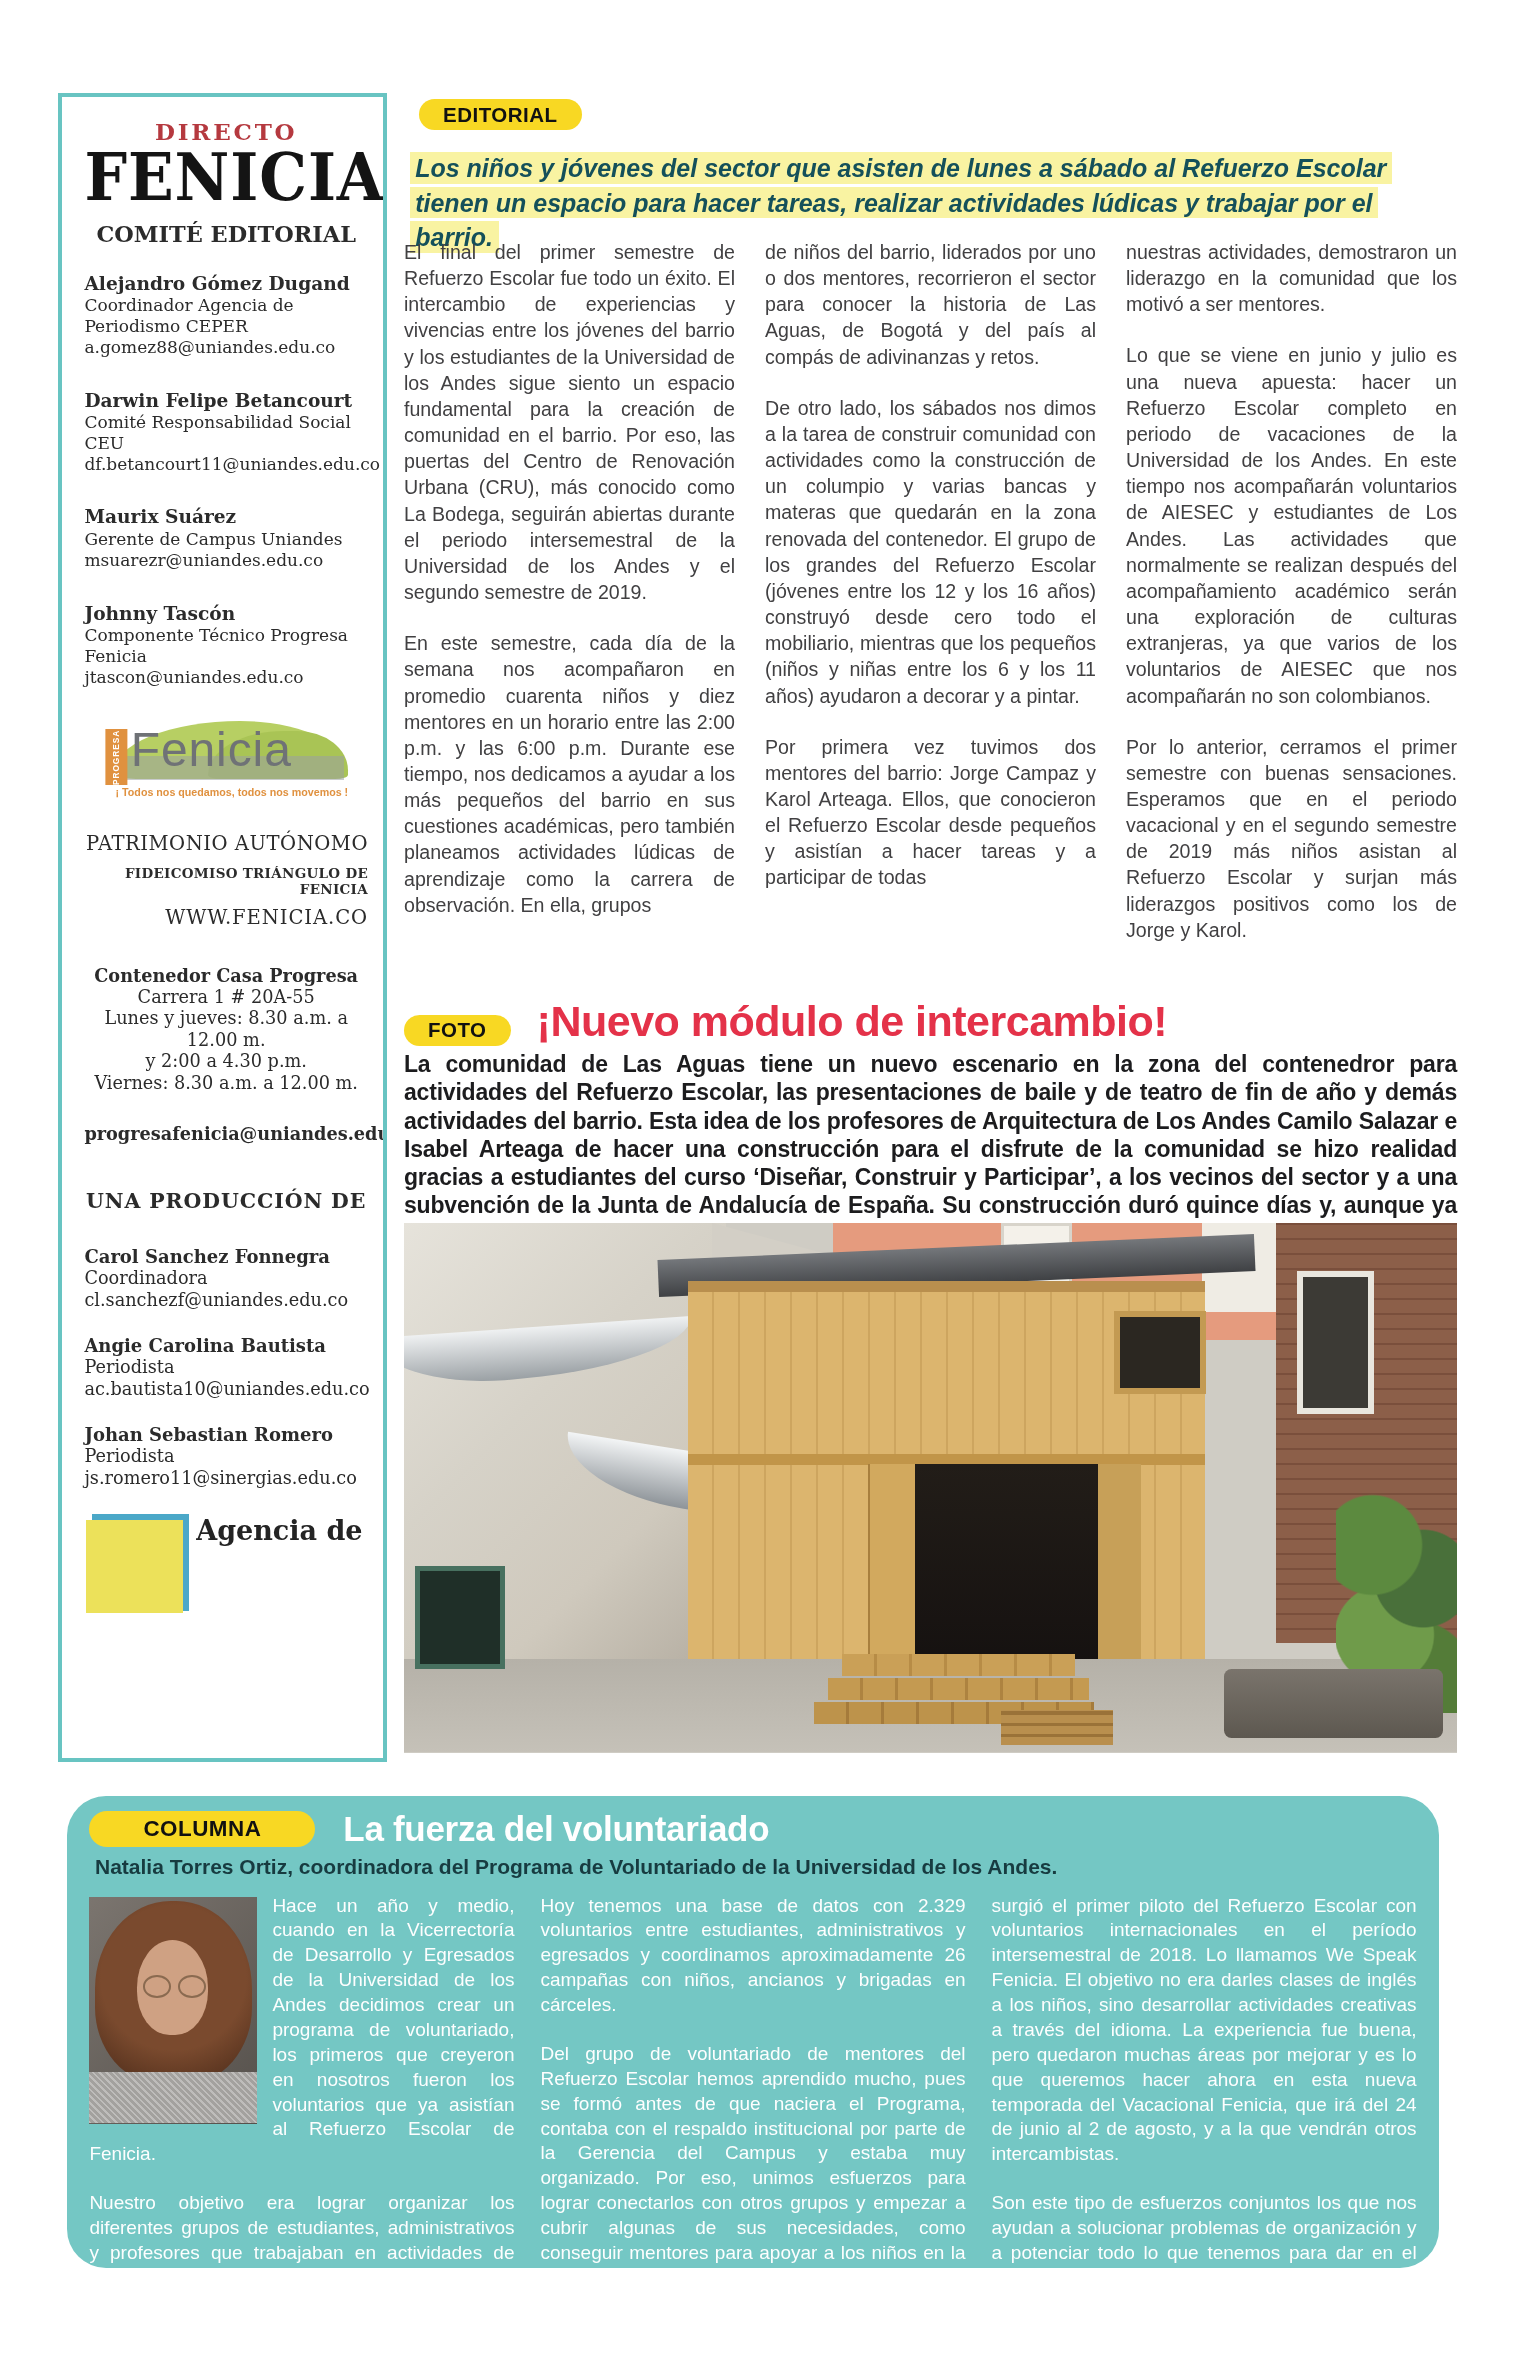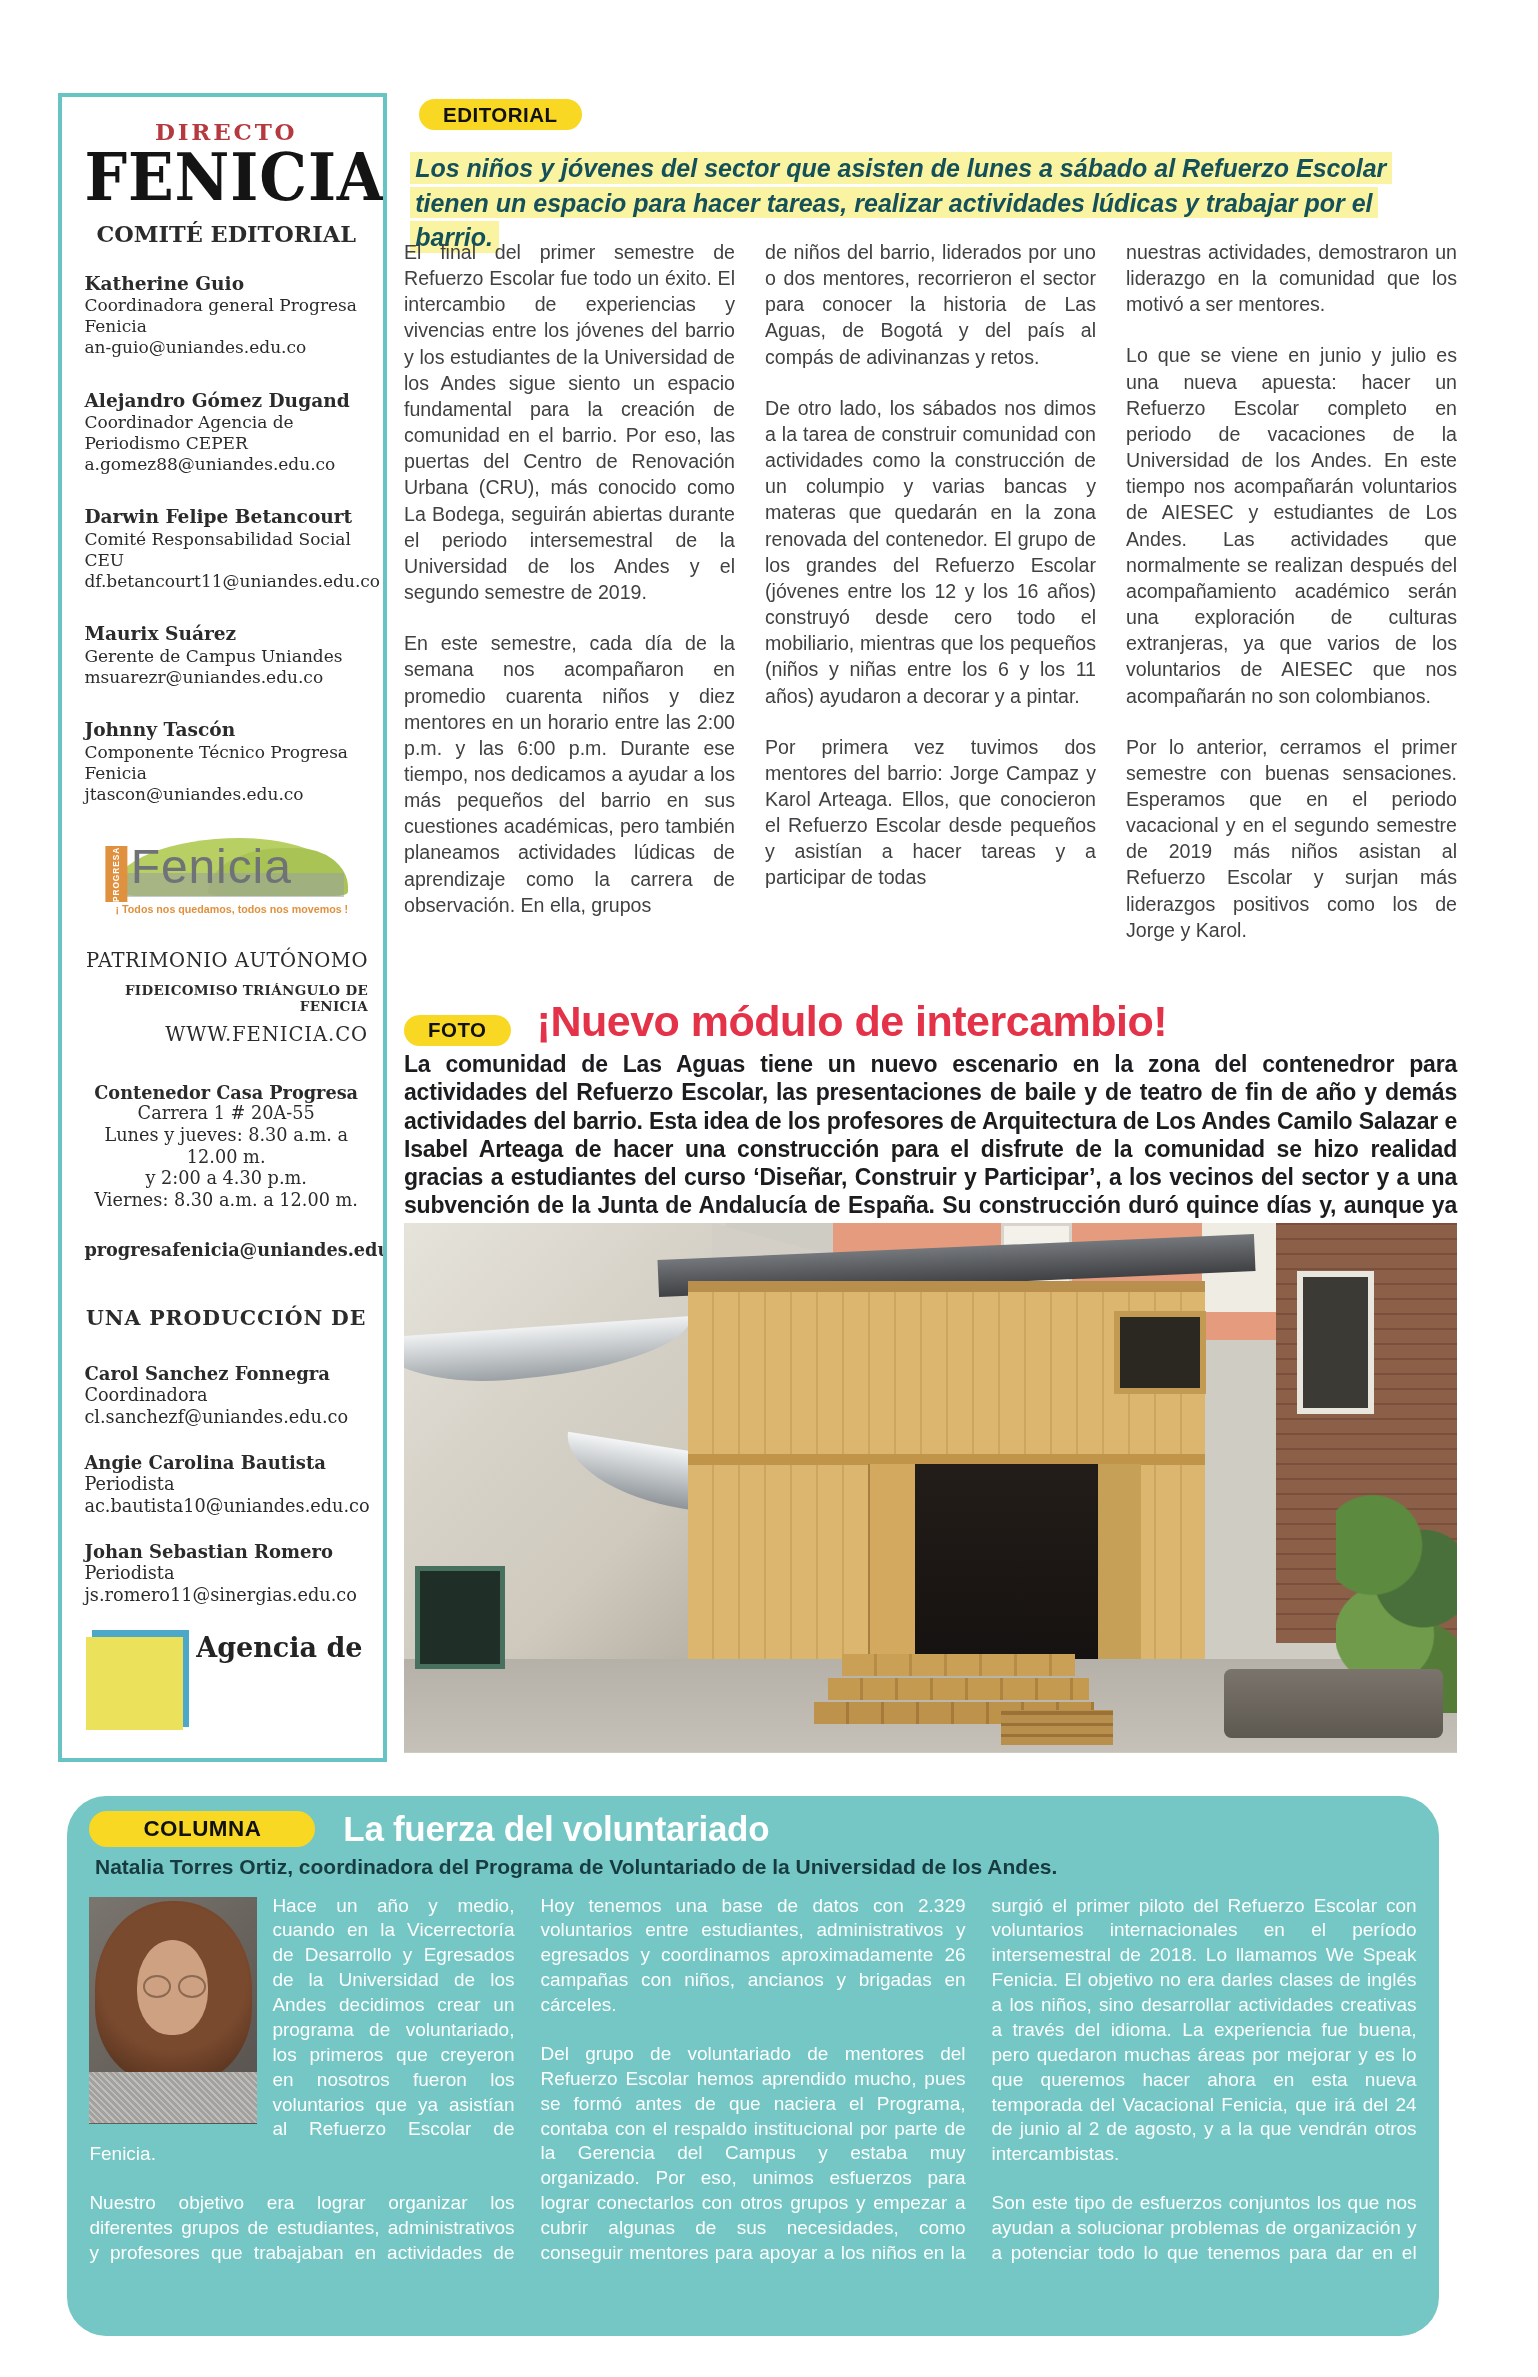--- a/index.html
+++ b/index.html
@@ -101,21 +101,21 @@
   .ph-plants{left:932px;top:266px;width:121px;height:224px;
      background:radial-gradient(circle at 30% 25%,#5c8a3f 0 26%,transparent 27%),
                 radial-gradient(circle at 72% 40%,#49703a 0 30%,transparent 31%),
                 radial-gradient(circle at 40% 65%,#6f9b4a 0 30%,transparent 31%),
                 radial-gradient(circle at 65% 85%,#547c38 0 28%,transparent 29%);}
   .ph-teal-window{left:11.2px;top:343px;width:80px;height:93px;background:#1f2f28;border:5.6px solid #47705f;}
   .ph-clutter{left:820px;top:446px;width:219px;height:69px;background:linear-gradient(#7a746c,#5d5850);border-radius:7.5px;}
   .ph-pallet{left:597px;top:487px;width:112px;height:35px;background:repeating-linear-gradient(0deg,#b98f4e 0 7.5px,#9a7238 7.5px 11.2px);}
 
   
-  .panel{position:absolute;left:67px;top:1796px;width:1372px;height:540px;background:#74c7c4;
+  .panel{position:absolute;left:67px;top:1796px;width:1372px;height:472px;background:#74c7c4;
          border-radius:39px;box-sizing:border-box;padding:13px 22.4px 0 22.4px;overflow:hidden;}
   .panel-head{display:flex;align-items:center;gap:28px;}
   .panel-badge{padding:4.7px 54px;font-size:22.4px;}
   .panel-title{color:#ffffff;font-weight:800;font-size:35px;letter-spacing:-0.3px;}
   .panel-byline{margin:5.6px 0 0 5.6px;color:#173b40;font-weight:700;font-size:21px;}
   .panel-cols{display:flex;gap:26px;margin-top:15px;height:373px;overflow:hidden;}
   .panel-col{flex:1;color:#fdfefe;font-size:19px;line-height:1.31;text-align:justify;}
   .panel-col p{margin:0 0 24px 0;}
 
   .port{float:left;width:168px;height:227px;margin:3.7px 15px 5.6px 0;position:relative;
@@ -135,25 +135,20 @@
 <div class="page">
 
   <aside class="sidebar">
     <div class="sb-inner">
       <div class="masthead">
         <div class="kicker">DIRECTO</div>
         <div class="paper-title">FENICIA</div>
       </div>
       <div class="committee-title">COMITÉ EDITORIAL</div>
 
-      <div class="member">
-        <div class="m-name">Katherine Guio</div>
-        <div class="m-role">Coordinadora general Progresa Fenicia</div>
-        <div class="m-email">an-guio@uniandes.edu.co</div>
-      </div>
       <div class="member">
         <div class="m-name">Alejandro Gómez Dugand</div>
         <div class="m-role">Coordinador Agencia de Periodismo CEPER</div>
         <div class="m-email">a.gomez88@uniandes.edu.co</div>
       </div>
       <div class="member">
         <div class="m-name">Darwin Felipe Betancourt</div>
         <div class="m-role">Comité Responsabilidad Social CEU</div>
         <div class="m-email">df.betancourt11@uniandes.edu.co</div>
       </div>

